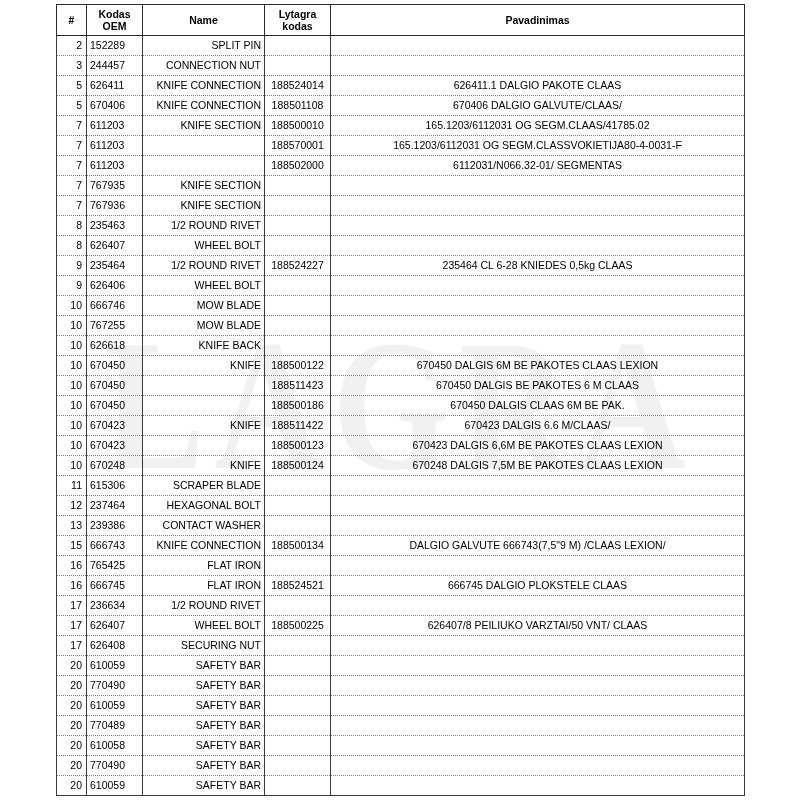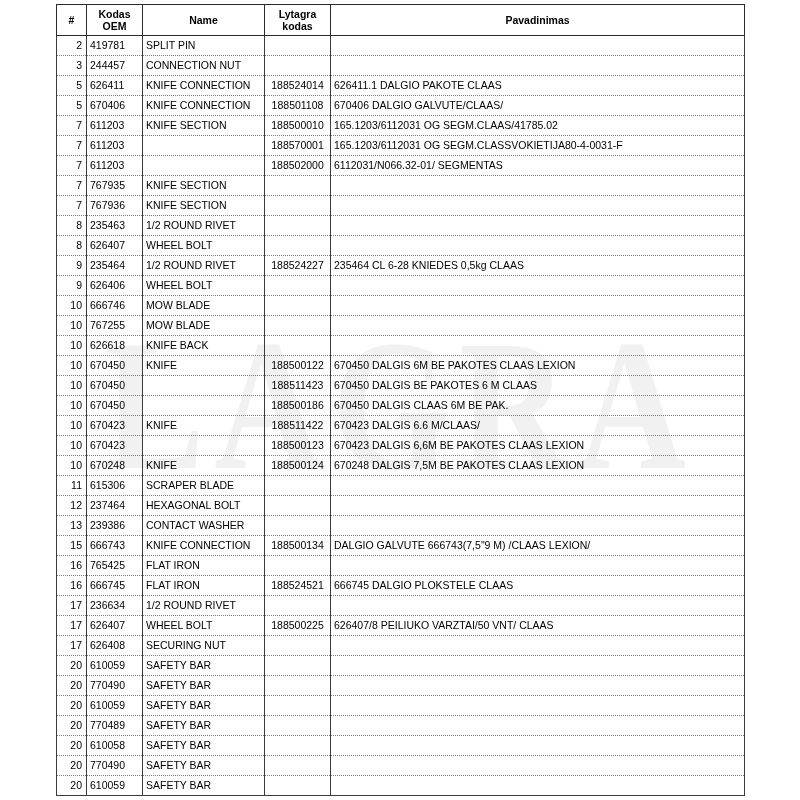--- a/index.html
+++ b/index.html
@@ -81,23 +81,23 @@
     vertical-align: middle;
     background: transparent;
     overflow: hidden;
     white-space: nowrap;
   }
   tbody tr:last-child td {
     border-bottom: 1px solid #3b3b3b;
   }
   td.num { text-align: right; padding-right: 4px; }
   td.oem { text-align: left; }
-  td.name { text-align: left; }
+  td.name { text-align: right; }
   td.lyt { text-align: center; }
-  td.pav { text-align: left; }
+  td.pav { text-align: center; }
   .hdr-oem-line { display: block; }
 </style>
 </head>
 <body>
 
 <div class="page">
 
   <div class="watermark">
     <span>LAGRA</span>
   </div>
@@ -122,21 +122,21 @@
           <th>
             <span class="hdr-oem-line">Lytagra</span>
             <span class="hdr-oem-line">kodas</span>
           </th>
           <th>Pavadinimas</th>
         </tr>
       </thead>
       <tbody id="table-body">
           <tr>
             <td class="num">2</td>
-            <td class="oem">419781</td>
+            <td class="oem">152289</td>
             <td class="name">SPLIT PIN</td>
             <td class="lyt"></td>
             <td class="pav"></td>
           </tr>
           <tr>
             <td class="num">3</td>
             <td class="oem">244457</td>
             <td class="name">CONNECTION NUT</td>
             <td class="lyt"></td>
             <td class="pav"></td>

